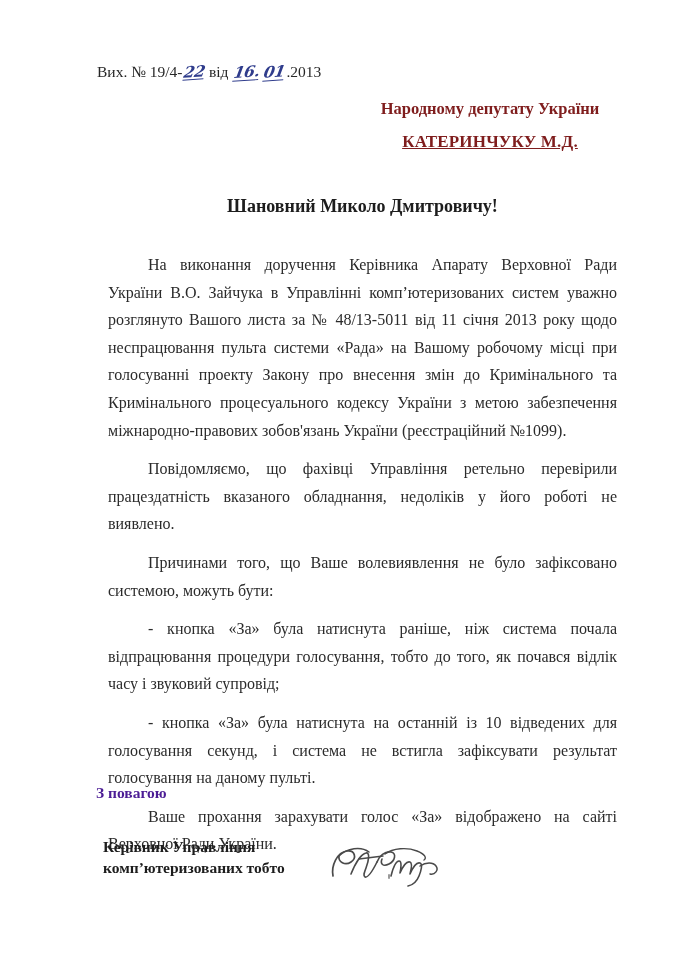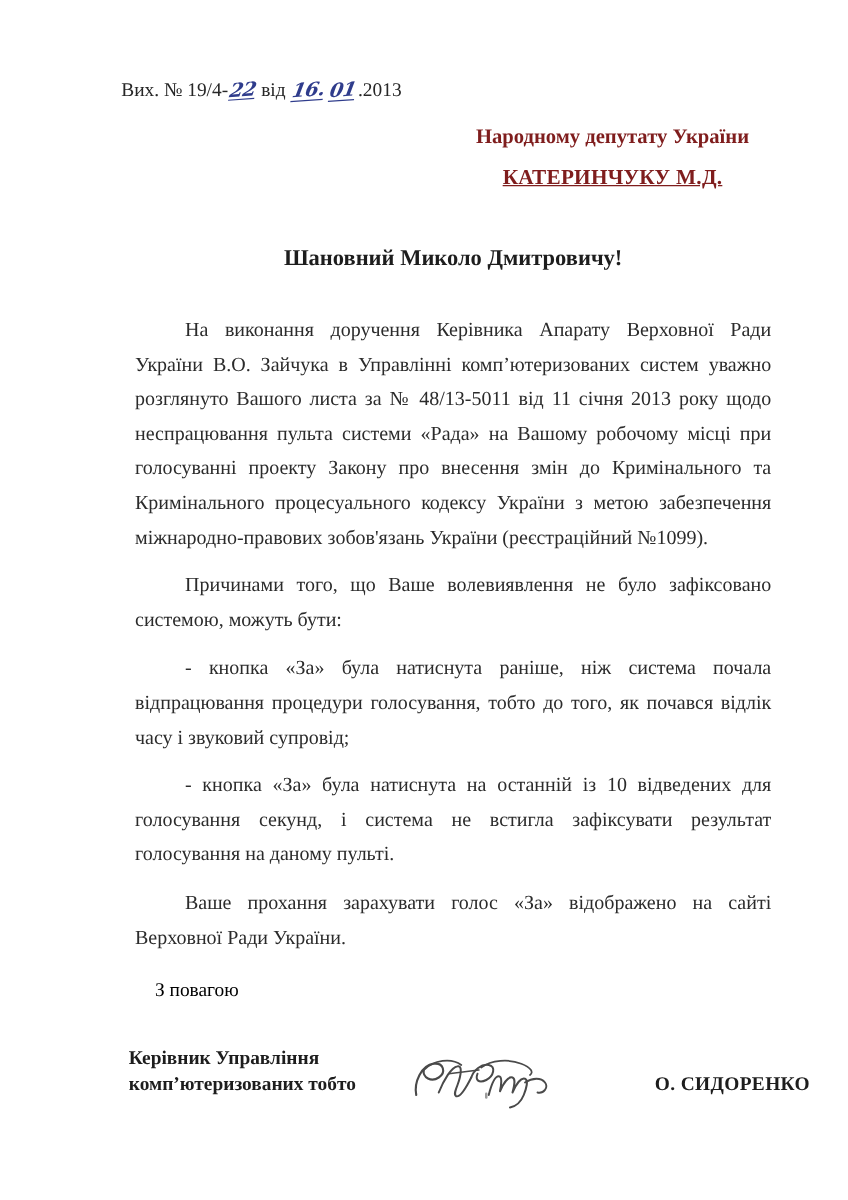--- a/index.html
+++ b/index.html
@@ -97,25 +97,25 @@
     margin: 11px;
     text-indent: 40px;
     text-align: justify;
     text-justify: inter-word;
   }
   
 
   
   .closing {
     position: absolute;
-    left: 124px;
+    left: 96px;
     top: 784px;
-    font-weight: normal;
-    font-size: 15.5px;
-    color: #000000;
+    font-weight: bold;
+    font-size: 15.5px;
+    color: #4c1d95;
   }
 
   .sig-block {
     position: absolute;
     left: 103px;
     top: 820px;
     width: 545px;
     height: 60px;
     margin-top: 16px;
   }
@@ -173,20 +173,21 @@
 
   <div class="addressee">
     <div class="line1">Народному депутату України</div>
     <div class="line2">КАТЕРИНЧУКУ М.Д.</div>
   </div>
 
   <div class="salutation">Шановний Миколо Дмитровичу!</div>
 
   <div class="body">
     <p>На виконання доручення Керівника Апарату Верховної Ради України В.О. Зайчука в Управлінні комп’ютеризованих систем уважно розглянуто Вашого листа за № 48/13-5011 від 11 січня 2013 року щодо неспрацювання пульта системи «Рада» на Вашому робочому місці при голосуванні проекту Закону про внесення змін до Кримінального та Кримінального процесуального кодексу України з метою забезпечення міжнародно-правових зобов'язань України (реєстраційний №1099).</p>
+    <p>Повідомляємо, що фахівці Управління ретельно перевірили працездатність вказаного обладнання, недоліків у його роботі не виявлено.</p>
     <p>Причинами того, що Ваше волевиявлення не було зафіксовано системою, можуть бути:</p>
     <p>- кнопка «За» була натиснута раніше, ніж система почала відпрацювання процедури голосування, тобто до того, як почався відлік часу і звуковий супровід;</p>
     <p>- кнопка «За» була натиснута на останній із 10 відведених для голосування секунд, і система не встигла зафіксувати результат голосування на даному пульті.</p>
     <p>Ваше прохання зарахувати голос «За» відображено на сайті Верховної Ради України.</p>
   </div>
 
   <div class="closing">З повагою</div>
 
   <div class="sig-block">
     <div class="sig-title">
@@ -202,18 +203,17 @@
           <path d="M26 32 C30 22, 36 12, 41 11 C45 10, 44 18, 41 26 C39 31, 38 34, 40 35 C43 36, 48 28, 52 20" stroke-width="1.6"></path>
           <path d="M34 17 L58 14" stroke-width="1.4"></path>
           <path d="M52 20 C54 14, 60 9, 66 10 C72 11, 70 19, 64 22 C58 25, 55 22, 57 17" stroke-width="1.6"></path>
           <path d="M60 12 C68 6, 82 5, 92 9 C100 12, 102 16, 99 18" stroke-width="1.4"></path>
           <path d="M66 34 C68 26, 71 19, 74 19 C77 19, 76 26, 75 31 C78 24, 82 19, 85 20 C88 21, 86 28, 85 32 C88 25, 92 20, 95 21 C98 22, 96 29, 94 34 C92 39, 88 43, 83 44" stroke-width="1.6"></path>
           <path d="M95 24 C101 20, 108 20, 111 24 C114 28, 110 33, 105 32" stroke-width="1.5"></path>
         </g>
       </svg>
     </div>
 
-    <div class="sig-name">О. СИДОРЕНКО</div>
   </div>
 
   <div class="stray-dot"></div>
 
 </div>
 
 </body></html>

